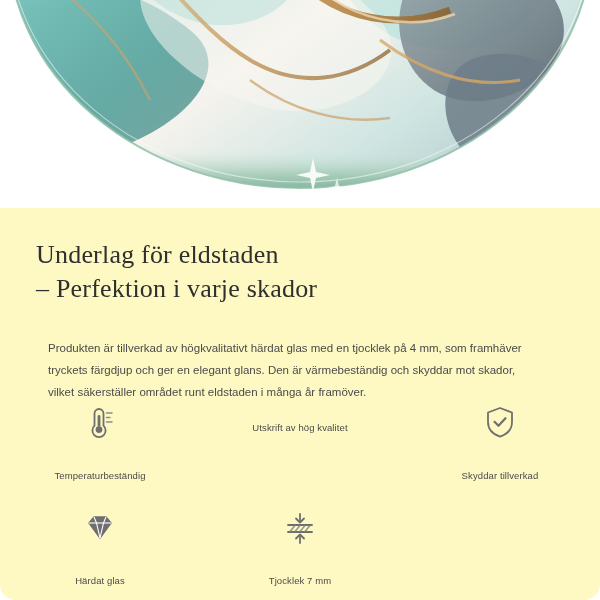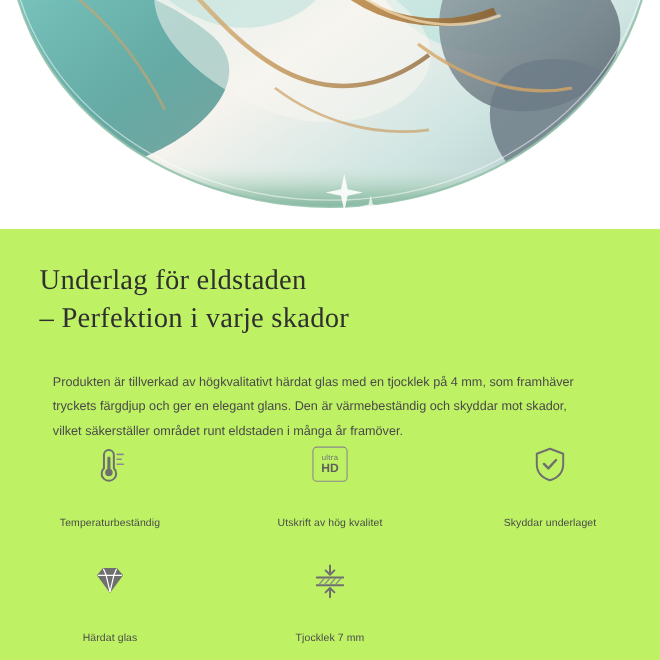--- a/index.html
+++ b/index.html
@@ -12,21 +12,22 @@
     height: 600px;
     overflow: hidden;
     font-family: "Liberation Sans", sans-serif;
     color: #3d3d3d;
   }
 
   .page {
     position: relative;
     width: 600px;
     height: 600px;
-    background: #bef264;
+    background: #fef9c3;
+    border-radius: 16px;
   }
 
   
   .hero {
     position: absolute;
     left: 0;
     top: 0;
     width: 600px;
     height: 208px;
     overflow: hidden;
@@ -220,37 +221,31 @@
           <rect x="18.6" y="14" width="2.8" height="12" rx="1.4" fill="#6f6f6f"></rect>
           <line x1="27.5" y1="12" x2="33" y2="12" stroke="#8c8c8c" stroke-width="1.5" stroke-linecap="round"></line>
           <line x1="27.5" y1="16.5" x2="31" y2="16.5" stroke="#8c8c8c" stroke-width="1.5" stroke-linecap="round"></line>
           <line x1="27.5" y1="21" x2="33" y2="21" stroke="#8c8c8c" stroke-width="1.5" stroke-linecap="round"></line>
         </svg>
       </span>
       <span class="feature-label">Temperaturbeständig</span>
     </div>
 
     <div class="feature">
-      <span class="feature-icon">
-        <span class="ultrahd-box">
-          <span class="u1">ultra</span>
-          <span class="u2">HD</span>
-        </span>
-      </span>
       <span class="feature-label">Utskrift av hög kvalitet</span>
     </div>
 
     <div class="feature">
       <span class="feature-icon">
         <svg width="42" height="42" viewBox="0 0 42 42">
           <path d="M21 7 L33 11.5 V21 c0 7.6 -5.3 12.4 -12 14.6 C14.3 33.4 9 28.6 9 21 V11.5 Z" fill="none" stroke="#6f6f6f" stroke-width="1.8" stroke-linejoin="round"></path>
           <path d="M15.5 20.8 l4 4 l7 -7.6" fill="none" stroke="#6f6f6f" stroke-width="2.2" stroke-linecap="round" stroke-linejoin="round"></path>
         </svg>
       </span>
-      <span class="feature-label">Skyddar underlaget</span>
+      <span class="feature-label">Skyddar tillverkad</span>
     </div>
 
     <div class="feature">
       <span class="feature-icon">
         <svg width="42" height="42" viewBox="0 0 42 42">
           <path d="M10 17 L15 11 H27 L32 17 L21 32 Z" fill="#6f6f6f" stroke="#6f6f6f" stroke-width="1.4" stroke-linejoin="round"></path>
           <path d="M10 17 H32" stroke="#ffffff" stroke-width="1.1"></path>
           <path d="M15 11 L17.5 17 L21 32" stroke="#ffffff" stroke-width="1.1" fill="none"></path>
           <path d="M27 11 L24.5 17 L21 32" stroke="#ffffff" stroke-width="1.1" fill="none"></path>
         </svg>

